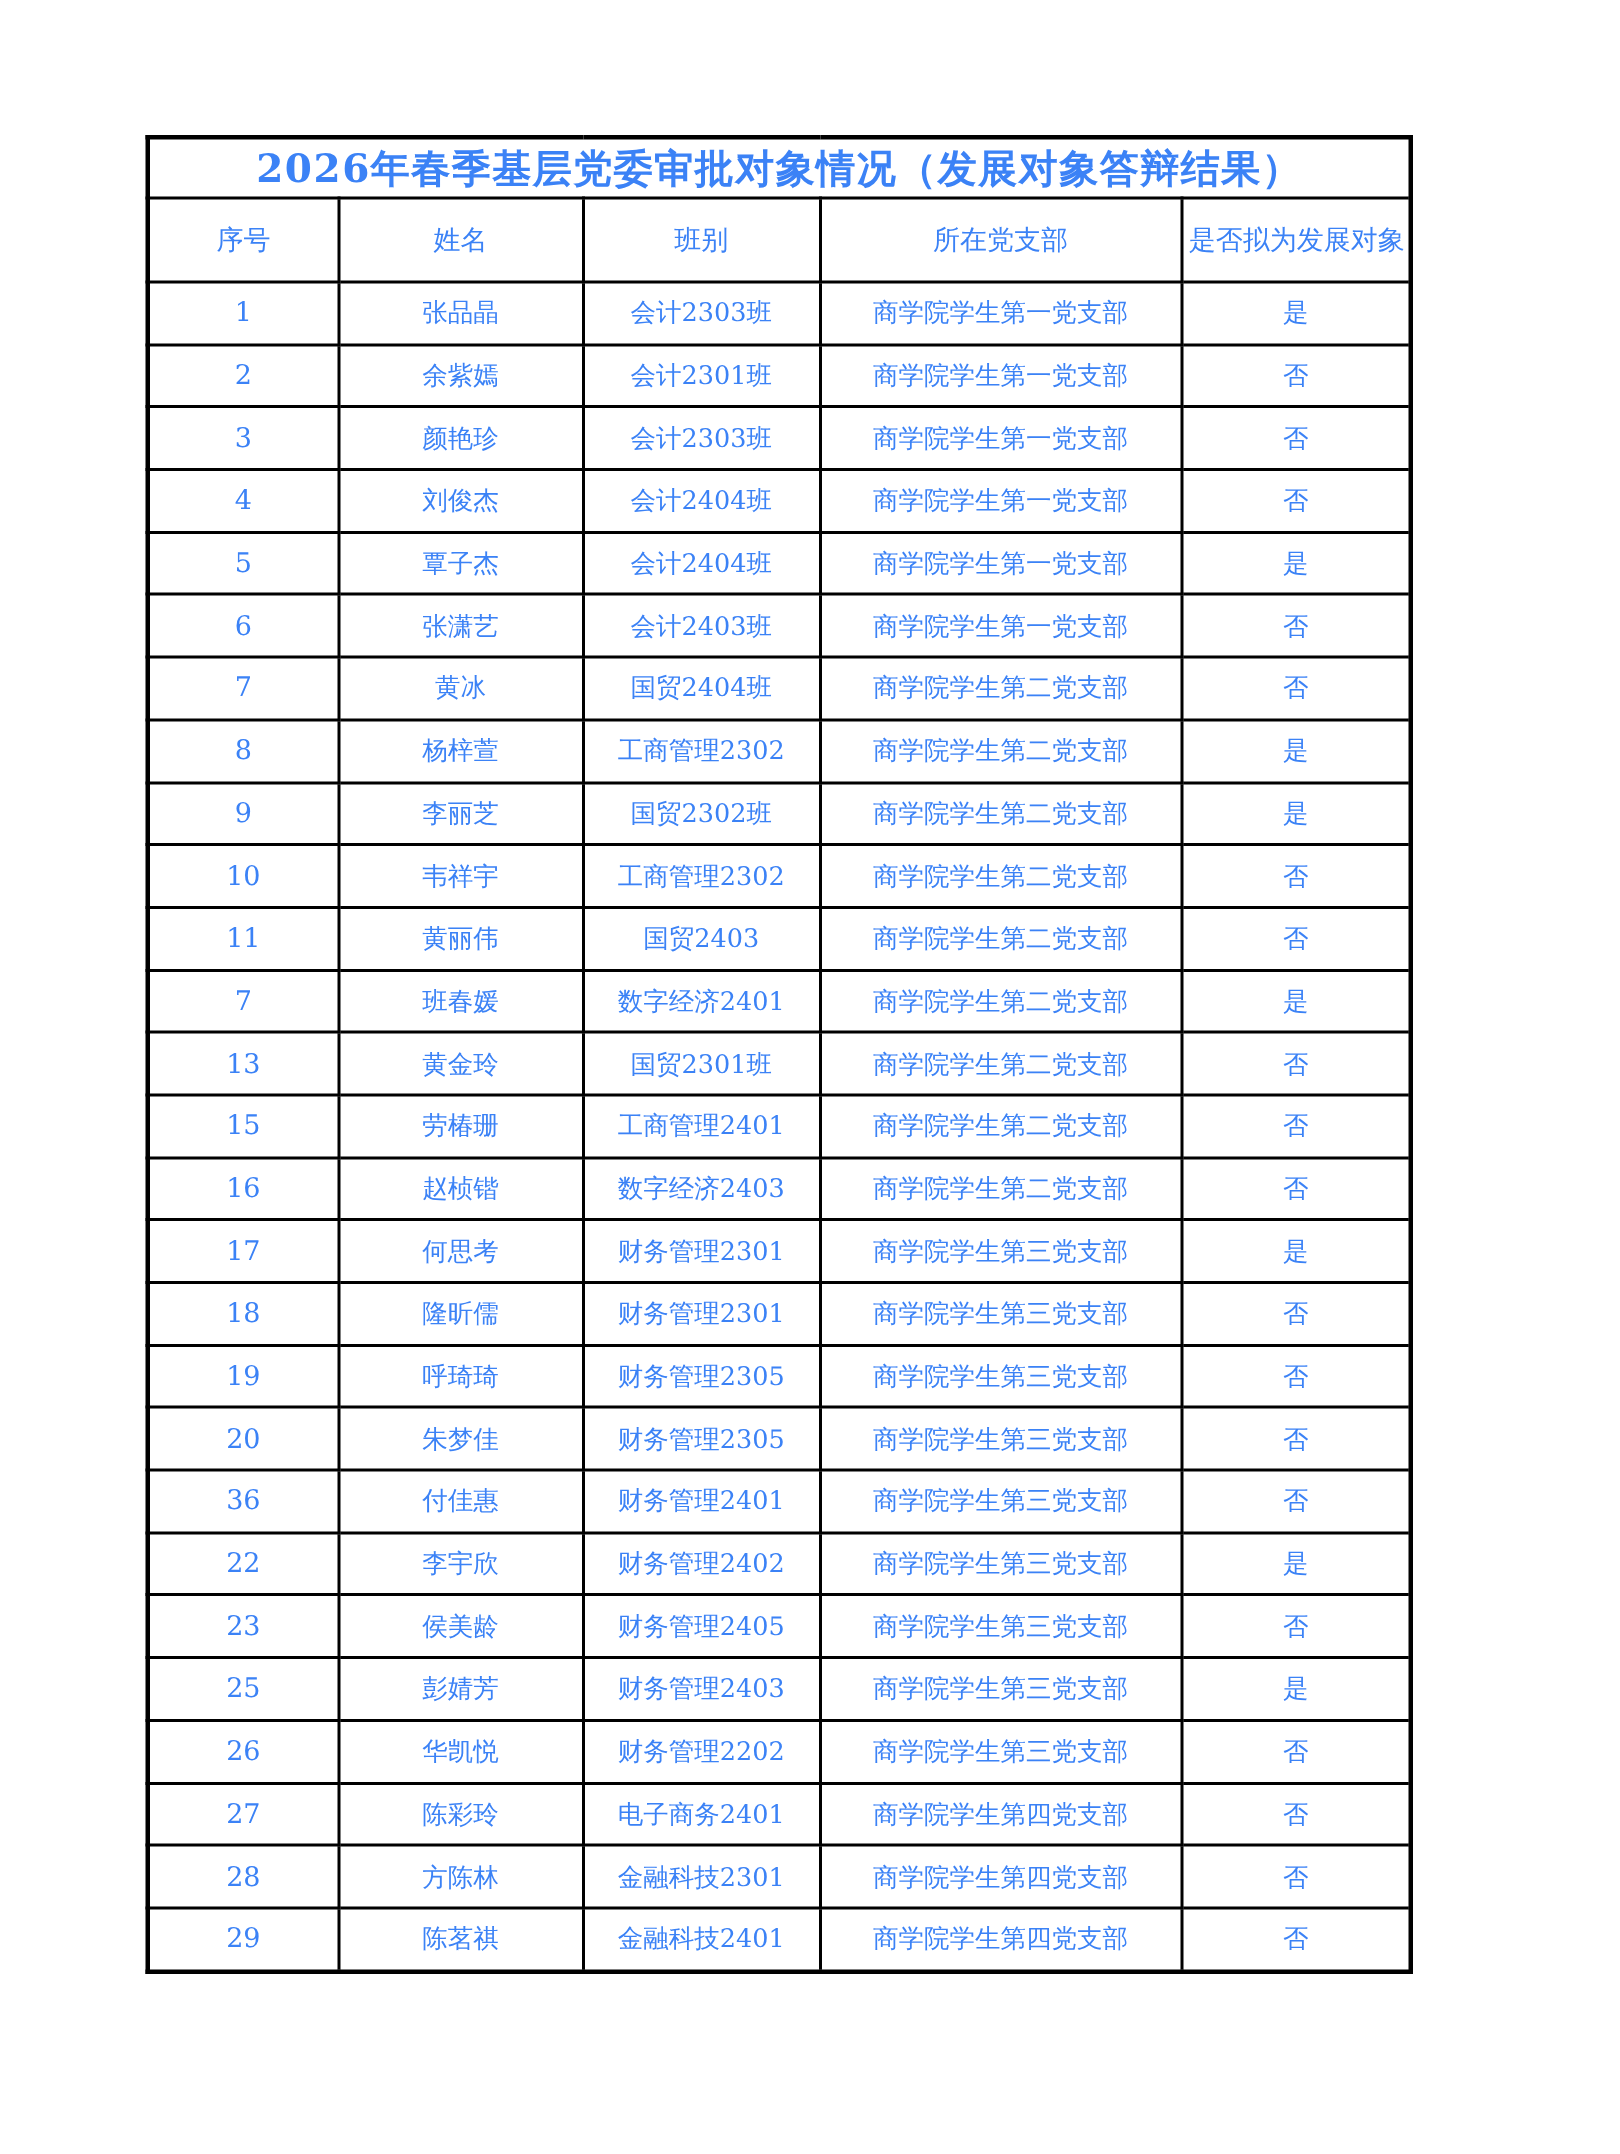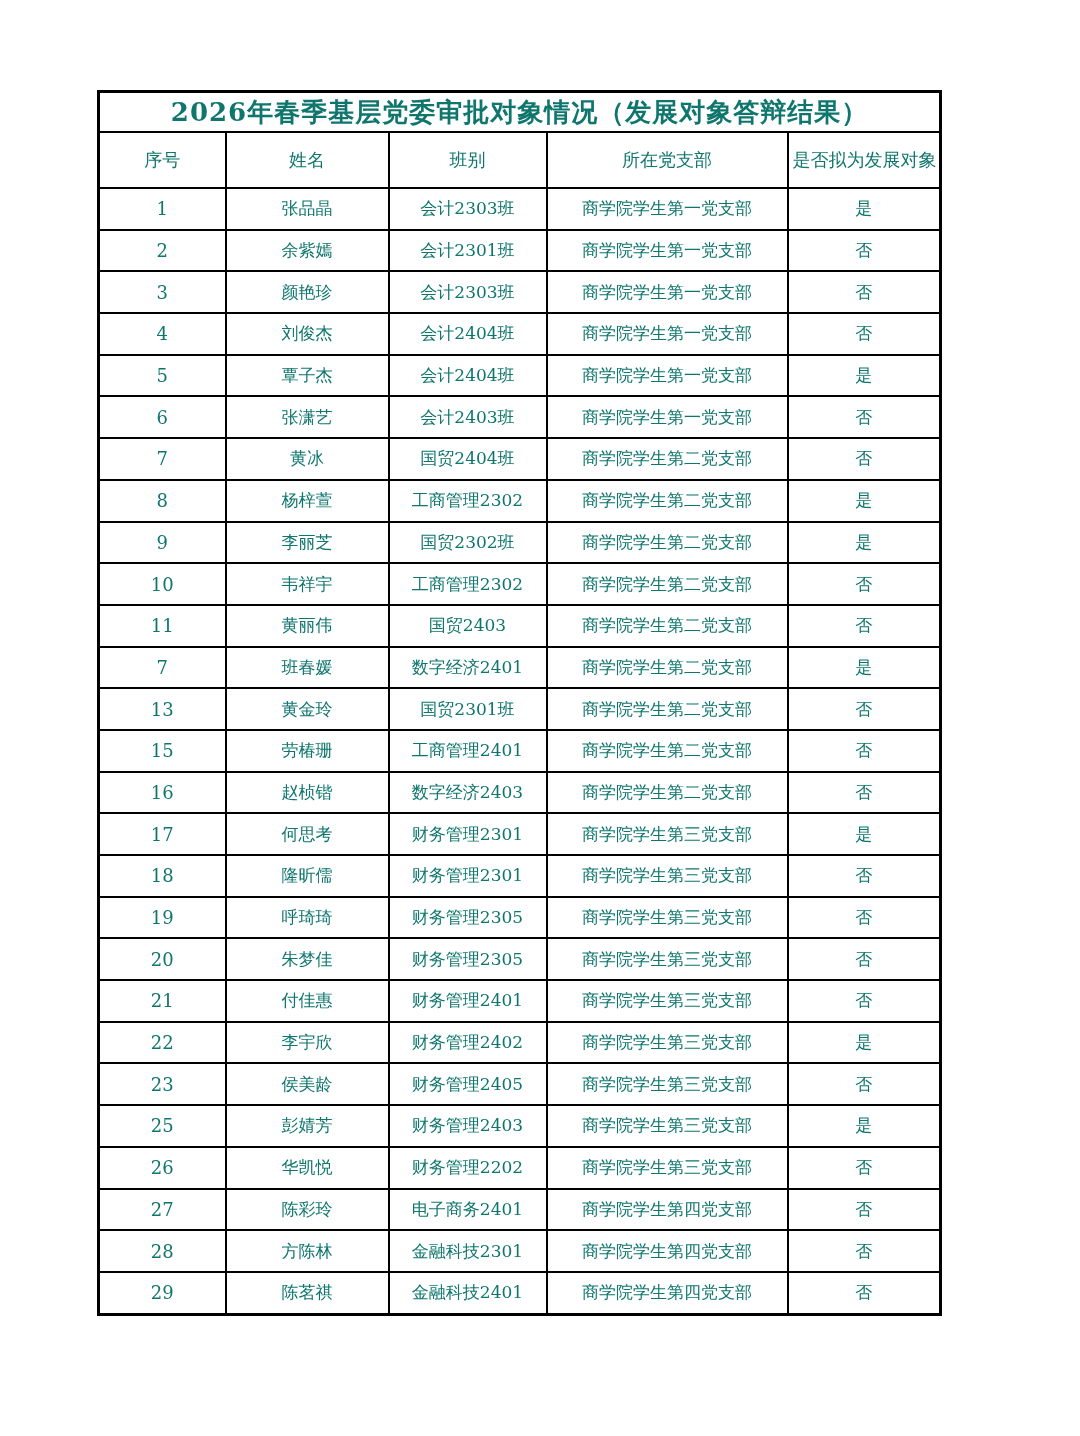--- a/index.html
+++ b/index.html
@@ -6,21 +6,21 @@
     margin: 0;
     padding: 0;
     background: #ffffff;
   }
   .page {
     position: relative;
     width: 1080px;
     height: 1436px;
     background: #ffffff;
     font-family: "DejaVu Serif", "Liberation Serif", serif;
-    color: #0f766e;
+    color: #3b82f6;
     overflow: hidden;
   }
   table.doc-table {
     position: absolute;
     left: 97px;
     top: 90px;
     width: 842px;
     border-collapse: collapse;
     table-layout: fixed;
     border: 3px solid #000000;
@@ -207,21 +207,21 @@
           <td class="col-4">否</td>
         </tr>
         <tr>
           <td class="col-0">20</td>
           <td class="col-1">朱梦佳</td>
           <td class="col-2">财务管理2305</td>
           <td class="col-3">商学院学生第三党支部</td>
           <td class="col-4">否</td>
         </tr>
         <tr>
-          <td class="col-0">21</td>
+          <td class="col-0">36</td>
           <td class="col-1">付佳惠</td>
           <td class="col-2">财务管理2401</td>
           <td class="col-3">商学院学生第三党支部</td>
           <td class="col-4">否</td>
         </tr>
         <tr>
           <td class="col-0">22</td>
           <td class="col-1">李宇欣</td>
           <td class="col-2">财务管理2402</td>
           <td class="col-3">商学院学生第三党支部</td>

